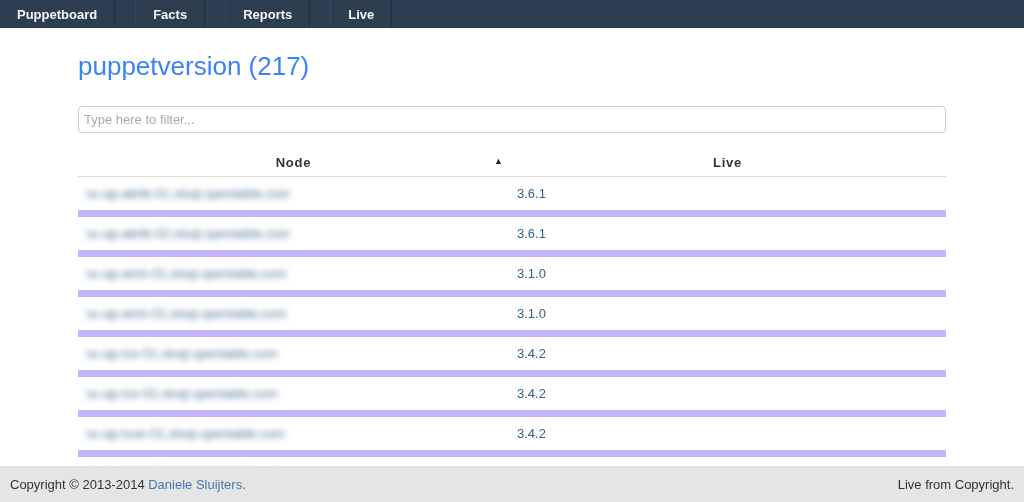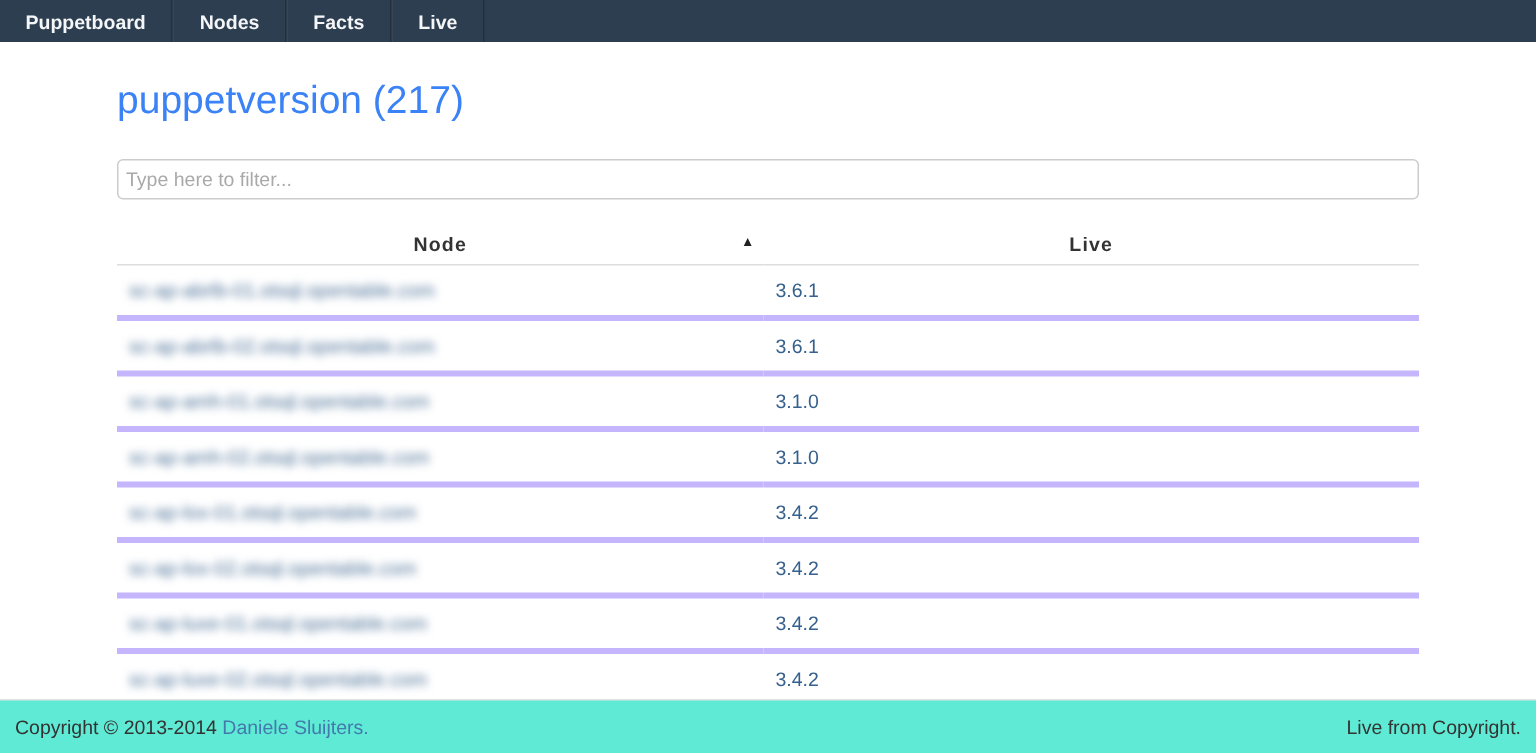--- a/index.html
+++ b/index.html
@@ -7,20 +7,21 @@
     width: 1024px; height: 502px; overflow: hidden;
     background: #ffffff;
     font-family: "Liberation Sans", sans-serif;
     color: #333;
   }
   
   .navbar {
     height: 28px; background: #2d3e50;
     display: flex; align-items: stretch;
     font-size: 13px;
+    gap: 20px;
   }
   .navbar a {
     color: #f4f6f8; text-decoration: none;
     display: flex; align-items: center;
     padding: 0 17px; font-weight: 600;
     border-right: 1px solid rgba(0,0,0,0.22);
     border-left: 1px solid rgba(255,255,255,0.05);
   }
   .navbar a:first-child { border-left: none; }
   
@@ -46,46 +47,46 @@
     text-align: center; font-weight: bold; letter-spacing: 0.8px;
     color: #333; padding: 6px 8px; border-bottom: 1px solid #ddd;
     position: relative; cursor: pointer;
   }
   th.col-node { width: 431px; }
   .sort-indicator {
     position: absolute; right: 6px; top: 7px;
     font-size: 9px; color: #222; letter-spacing: 0;
   }
   table.fact-table td {
-    padding: 10px 8px; border-bottom: 4px solid #c4b5fd;
+    padding: 10px 8px; border-bottom: 7px solid #c4b5fd;
     line-height: 13px; white-space: nowrap;
   }
   table.fact-table a {
     color: #36618e; text-decoration: none;
   }
   tr.redacted td.node-cell a {
     filter: blur(3px); color: #4a6f96;
   }
   
   .footer {
     position: fixed; bottom: 0; left: 0; width: 1024px; height: 36px;
-    background: #5eead4; border-top: 1px solid #e2e2e2;
+    background: #e5e5e5; border-top: 1px solid #e2e2e2;
     display: flex; justify-content: space-between; align-items: center;
     padding: 0 10px; font-size: 13px; color: #333; z-index: 10;
   }
   .footer a { color: #4379ac; text-decoration: none; }
 </style>
 </head>
 <body>
 
 <nav class="navbar">
   <a href="#">Puppetboard</a>
 
-    <a href="#">Nodes</a>
     <a href="#">Facts</a>
+    <a href="#">Reports</a>
     <a href="#">Live</a>
   </nav>
 
 <div class="container">
   <h2 class="page-title">puppetversion (217)</h2>
 
   <input type="text" class="filter-input" placeholder="Type here to filter..." style="">
 
   <table class="fact-table">
     <thead>

